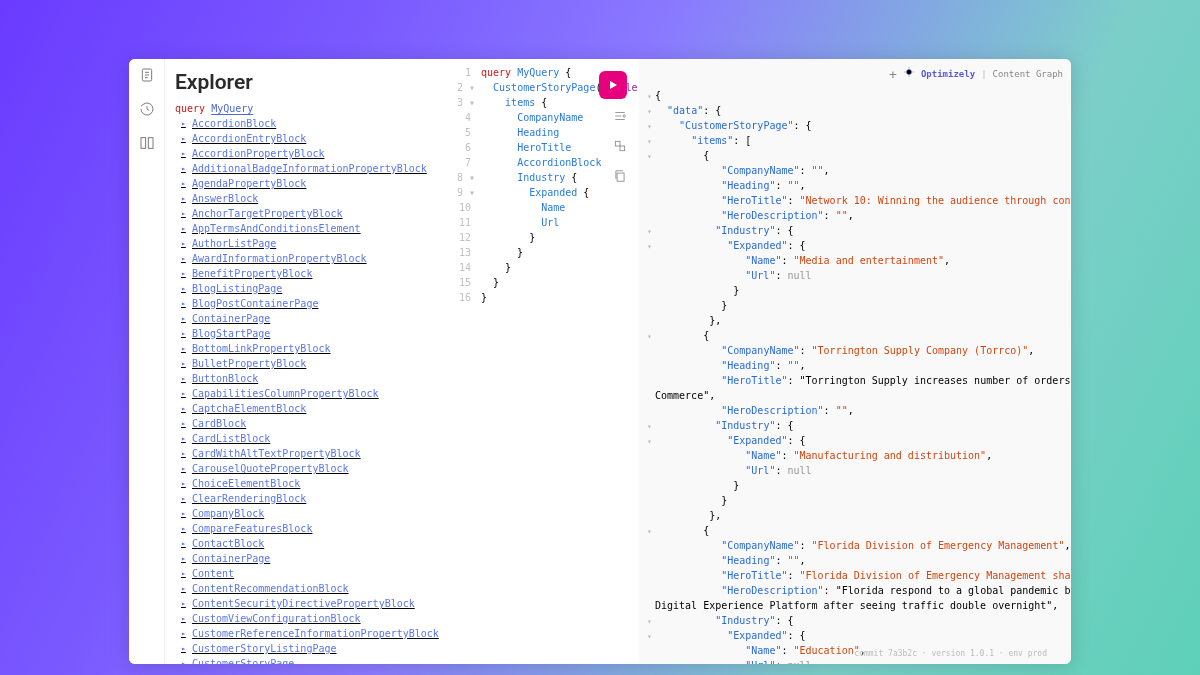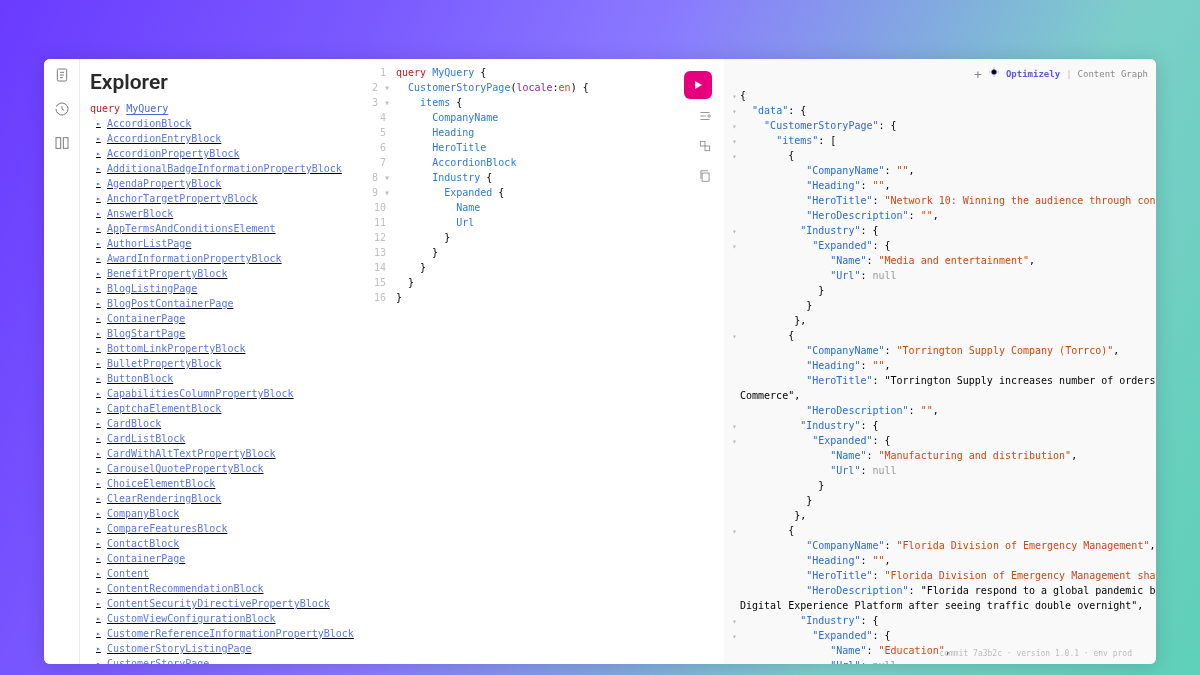--- a/index.html
+++ b/index.html
@@ -3,21 +3,21 @@
 <meta charset="utf-8">
 <style>
 * { margin:0; padding:0; box-sizing:border-box; }
 body {
   background: linear-gradient(115deg, #6a3bff 0%, #7a5aff 25%, #8a7aff 45%, #7ccfc9 75%, #5ed0b8 100%);
   font-family: -apple-system, BlinkMacSystemFont, "Segoe UI", Roboto, sans-serif;
   display:flex; align-items:center; justify-content:center;
   width:1200px; height:675px;
 }
 .app {
-  width:1112px; height:605px; background:#f5f5f7; border-radius:6px;
+  width:942px; height:605px; background:#f5f5f7; border-radius:6px;
   display:flex; overflow:hidden; box-shadow:0 2px 20px rgba(0,0,0,0.15);margin-top:47px;
 }
 .iconrail {
   width:36px; background:#fff; border-right:1px solid #eee;
   display:flex; flex-direction:column; align-items:center; padding-top:8px; gap:14px;
 }
 .iconrail svg { width:16px; height:16px; stroke:#7a7a7a; fill:none; stroke-width:1.5; }
 .panel {
   background:#fff; overflow-y:auto; font-size:10px; line-height:1.5;
 }
@@ -91,22 +91,22 @@
     <div class="mono">
       <span class="kw">query</span>
       <span class="varname">MyQuery</span>
     </div>
     <div class="treeblock mono" id="type-list">
         <div class="treeitem">AccordionBlock</div>
         <div class="treeitem">AccordionEntryBlock</div>
         <div class="treeitem">AccordionPropertyBlock</div>
         <div class="treeitem">AdditionalBadgeInformationPropertyBlock</div>
         <div class="treeitem">AgendaPropertyBlock</div>
+        <div class="treeitem">AnswerBlock</div>
         <div class="treeitem">AnchorTargetPropertyBlock</div>
-        <div class="treeitem">AnswerBlock</div>
         <div class="treeitem">AppTermsAndConditionsElement</div>
         <div class="treeitem">AuthorListPage</div>
         <div class="treeitem">AwardInformationPropertyBlock</div>
         <div class="treeitem">BenefitPropertyBlock</div>
         <div class="treeitem">BlogListingPage</div>
         <div class="treeitem">BlogPostContainerPage</div>
         <div class="treeitem">ContainerPage</div>
         <div class="treeitem">BlogStartPage</div>
         <div class="treeitem">BottomLinkPropertyBlock</div>
         <div class="treeitem">BulletPropertyBlock</div>

